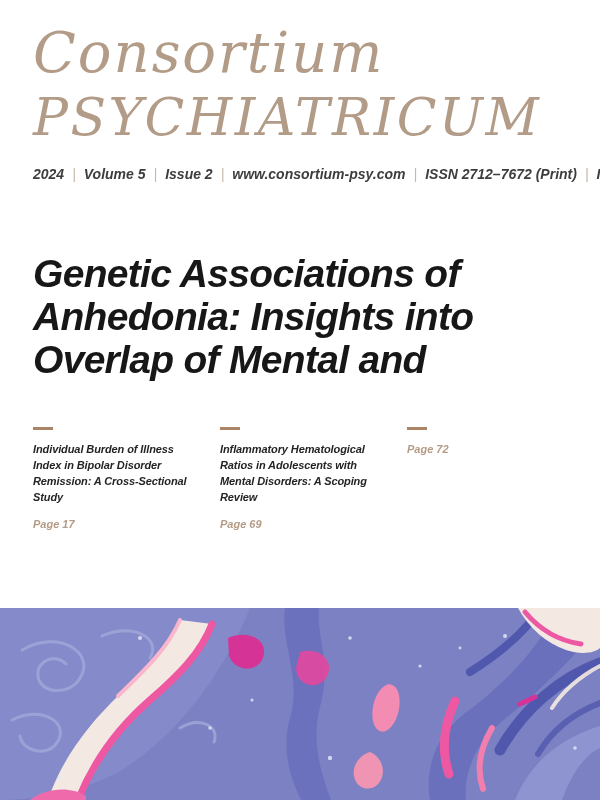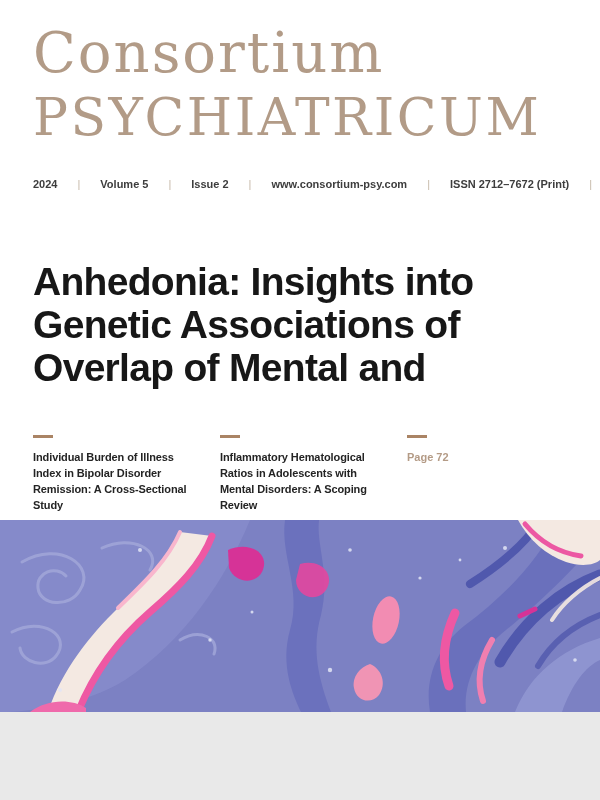--- a/index.html
+++ b/index.html
@@ -1,27 +1,28 @@
 <!DOCTYPE html>
 <html><head>
 <meta charset="utf-8">
 <style>
   html,body{margin:0;padding:0;background:#e9e9e9;}
   .page{
-    position:relative;width:600px;height:712px;background:#ffffff;
+    position:relative;width:600px;height:800px;background:#ffffff;
     overflow:hidden;font-family:"Liberation Sans",sans-serif;
     margin:0 auto;
+    font-style:italic;
   }
   
   .masthead{padding:22px 33px 0 33px;color:#b29b87;font-family:"DejaVu Serif","Liberation Serif",serif;}
   .brand1{font-size:56px;line-height:62px;letter-spacing:2px;font-weight:400;}
   .brand2{font-size:52px;line-height:66px;letter-spacing:2.5px;font-weight:400;}
   
-  .meta{display:flex;align-items:center;padding:0 33px;margin-top:28px;
-        font-size:11px;font-weight:bold;color:#3d3d3d;white-space:nowrap;gap:12px;}
+  .meta{display:flex;align-items:center;padding:0 33px;margin-top:16px;
+        font-size:14px;font-weight:bold;color:#3d3d3d;white-space:nowrap;}
   .meta .sep{color:#c6b9a9;margin:0 8px;font-weight:400;}
   .meta .link{color:#3d3d3d;text-decoration:none;}
   
   .hero{padding:0 33px;margin-top:70px;color:#171717;font-weight:bold;
         font-size:39px;line-height:43px;letter-spacing:-0.7px;}
   .hero .hero-page{font-size:11px;font-weight:bold;color:#ae9884;letter-spacing:0;margin-left:9px;}
   
   .teasers{display:flex;gap:27px;padding:0 33px;margin-top:46px;}
   .teaser{width:168px;}
   .dash{width:20px;height:3px;background:#aa8465;margin-bottom:11px;}
@@ -48,22 +49,22 @@
     <span>Issue 2</span>
     <span class="sep">|</span>
     <span class="link">www.consortium-psy.com</span>
     <span class="sep">|</span>
     <span>ISSN 2712–7672 (Print)</span>
     <span class="sep">|</span>
     <span>ISSN 2713-2919 (Online)</span>
   </div>
 
   <div class="hero">
+    <div>Genetic Associations of</div>
     <div>Anhedonia: Insights into</div>
-    <div>Genetic Associations of</div>
     <div>Overlap of Mental and</div>
   </div>
 
   <div class="teasers">
     <div class="teaser">
       <div class="dash"></div>
       <p class="t-title">Individual Burden of Illness Index in Bipolar Disorder Remission: A Cross-Sectional Study</p>
       <div class="t-page">Page 17</div>
     </div>
     <div class="teaser">

